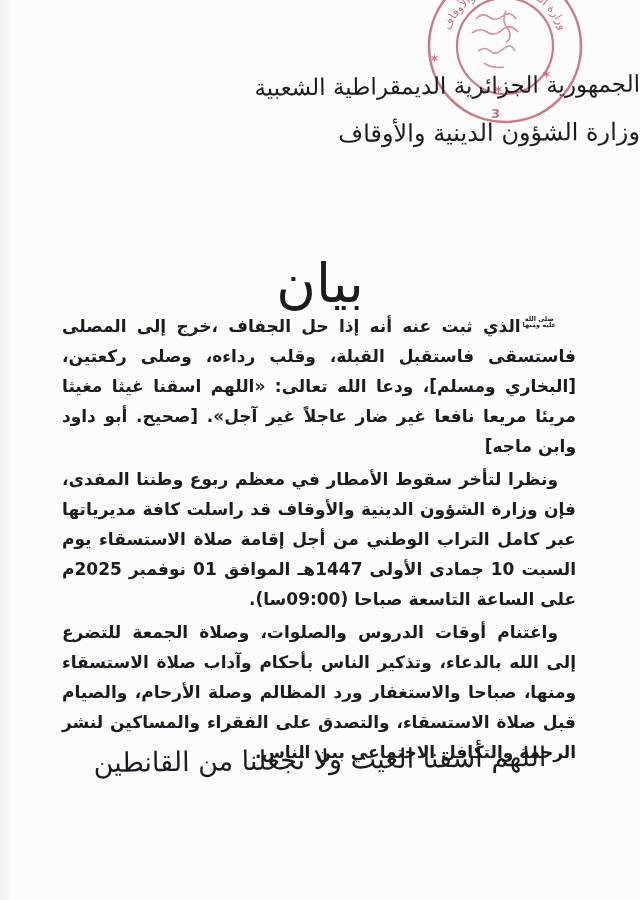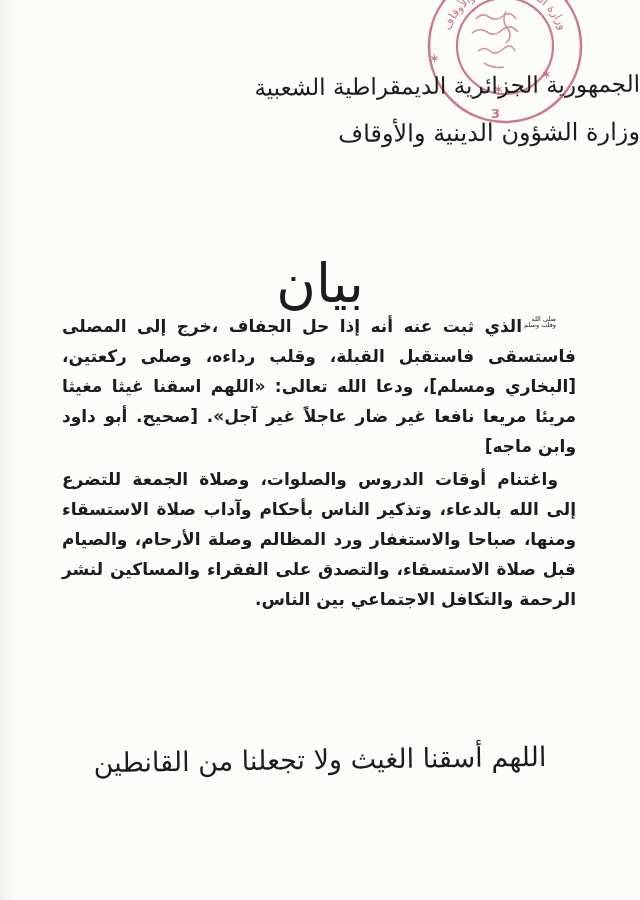--- a/index.html
+++ b/index.html
@@ -58,22 +58,22 @@
     font-size: 17px;
     font-weight: bold;
     line-height: 30px;
     text-align: justify;
   }
   .body p { margin: 0 0 3px 0; text-indent: 18px; }
   .saw {
     display: inline-block;
     font-size: 6.5px;
     line-height: 6px;
-    font-weight: normal;
-    text-align: right;
+    font-weight: bold;
+    text-align: center;
     vertical-align: 5px;
     text-indent: 0;
     margin: 0 2px;
   }
   .saw span { display: block; }
   .footer {
     position: absolute;
     top: 744px; left: 0; right: 0;
     text-align: center;
     font-size: 27px;
@@ -110,19 +110,20 @@
   </svg>
 
   <div class="header">
     <div class="h1">الجمهورية الجزائرية الديمقراطية الشعبية</div>
     <div class="h2">وزارة الشؤون الدينية والأوقاف</div>
   </div>
 
   <div class="title">بيان</div>
 
   <div class="body">
-    <p><span class="saw"><span>صلى الله</span><span>وقلب وسلم</span></span><span>الذي ثبت عنه أنه إذا حل الجفاف ،خرج إلى المصلى فاستسقى فاستقبل القبلة، وقلب رداءه، وصلى ركعتين، [البخاري ومسلم]، ودعا الله تعالى: «اللهم اسقنا غيثا مغيثا مريئا مريعا نافعا غير ضار عاجلاً غير آجل». [صحيح. أبو داود وابن ماجه]</span></p>
+    <p><span class="saw"><span>صلى الله</span><span>عليه ومنها</span></span><span>الذي ثبت عنه أنه إذا حل الجفاف ،خرج إلى المصلى فاستسقى فاستقبل القبلة، وقلب رداءه، وصلى ركعتين، [البخاري ومسلم]، ودعا الله تعالى: «اللهم اسقنا غيثا مغيثا مريئا مريعا نافعا غير ضار عاجلاً غير آجل». [صحيح. أبو داود وابن ماجه]</span></p>
+    <p>ونظرا لتأخر سقوط الأمطار في معظم ربوع وطننا المفدى، فإن وزارة الشؤون الدينية والأوقاف قد راسلت كافة مديرياتها عبر كامل التراب الوطني من أجل إقامة صلاة الاستسقاء يوم السبت 10 جمادى الأولى 1447هـ الموافق 01 نوفمبر 2025م على الساعة التاسعة صباحا (09:00سا).</p>
     <p>واغتنام أوقات الدروس والصلوات، وصلاة الجمعة للتضرع إلى الله بالدعاء، وتذكير الناس بأحكام وآداب صلاة الاستسقاء ومنها، صباحا والاستغفار ورد المظالم وصلة الأرحام، والصيام قبل صلاة الاستسقاء، والتصدق على الفقراء والمساكين لنشر الرحمة والتكافل الاجتماعي بين الناس.</p>
   </div>
 
   <div class="footer">اللهم أسقنا الغيث ولا تجعلنا من القانطين</div>
 
 </div>
 
 </body></html>

